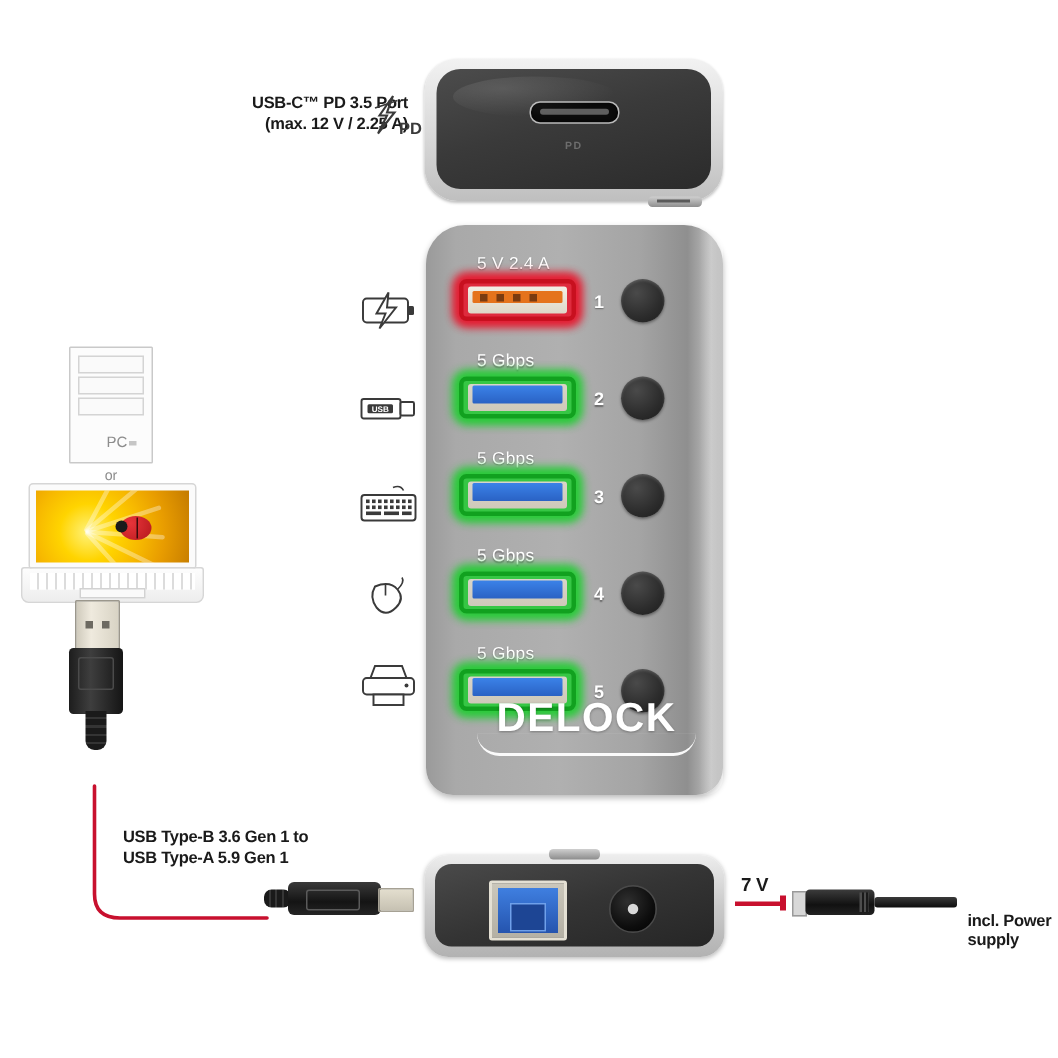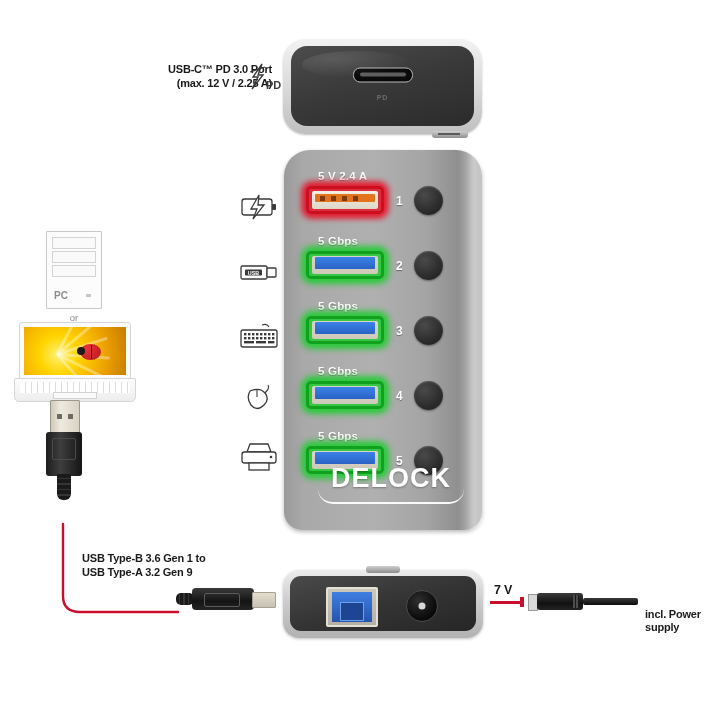--- a/index.html
+++ b/index.html
@@ -37,21 +37,21 @@
   #hub{left:284px;top:150px;width:198px;height:380px;}
   #hub .body{position:absolute;inset:0;
       border-radius:26px 26px 18px 18px;
       background:linear-gradient(90deg,#9a9a9a 0%,#a9a9a9 10%,#b0b0b0 45%,#a4a4a4 72%,#8f8f8f 88%,#bdbdbd 96%,#9a9a9a 100%);
       box-shadow:0 2px 4px rgba(0,0,0,.28);}
   .hub-edge{position:absolute;right:0;top:0;bottom:0;width:16px;border-radius:0 22px 16px 0;
       background:linear-gradient(90deg,rgba(255,255,255,0),rgba(255,255,255,.42));}
 
   
   .port-row{position:absolute;left:0;width:100%;height:54px;}
-  .port-cap{position:absolute;left:34px;top:-2px;font-size:11.5px;font-weight:bold;color:#ffffff;
+  .port-cap{position:absolute;left:34px;top:-2px;font-size:11.5px;font-weight:normal;color:#ffffff;
       text-shadow:0 1px 1px rgba(0,0,0,.35);letter-spacing:.2px;}
   .usba{position:absolute;left:22px;top:14px;width:78px;height:28px;border-radius:5px;}
   .usba .glow{position:absolute;inset:-4px;border-radius:9px;filter:blur(3px);opacity:.85;}
   .usba .frame{position:absolute;inset:0;border-radius:5px;border:3px solid #000;}
   .usba .inner{position:absolute;left:6px;right:6px;top:5px;bottom:5px;border-radius:2px;}
   .usba .tongue{position:absolute;left:9px;right:9px;top:8px;height:8px;border-radius:1px;}
   .usba .pins{position:absolute;left:14px;top:10px;display:flex;gap:6px;}
   .usba .pins i{display:block;width:5px;height:5px;background:#7a3b10;}
 
   .red .glow{background:#e8152b;}
@@ -77,21 +77,21 @@
       border-radius:0 0 72px 72px;opacity:.95;}
 
   
   #icon-col{left:238px;top:190px;width:44px;height:285px;}
   .dev-icon{position:absolute;left:0;width:44px;height:34px;}
 
   
   #pc-tower{left:46px;top:231px;width:56px;height:78px;}
   .tower-box{position:absolute;inset:0;border:1.2px solid #c9c9c9;background:#fcfcfc;border-radius:1px;}
   .bay{position:absolute;left:5px;right:5px;height:10px;border:1px solid #d4d4d4;background:#fafafa;}
-  .pc-word{position:absolute;left:7px;bottom:7px;font-size:10px;font-weight:bold;color:#8d8d8d;}
+  .pc-word{position:absolute;left:24px;bottom:7px;font-size:10px;font-weight:normal;color:#8d8d8d;}
   .pc-led{position:absolute;right:10px;bottom:11px;width:5px;height:3px;background:#c6c6c6;}
   #or-word{left:46px;top:312px;width:56px;text-align:center;font-size:9.5px;color:#8d8d8d;}
   #laptop{left:14px;top:322px;width:120px;height:80px;}
   .screen-bezel{position:absolute;left:5px;top:0;width:110px;height:56px;border:1.4px solid #d6d6d6;
       border-radius:3px;background:#fbfbfb;}
   .screen{position:absolute;left:4px;top:4px;right:4px;bottom:4px;overflow:hidden;
       background:radial-gradient(circle at 34% 58%,#fff27a 0%,#ffd400 26%,#f7b900 48%,#e89c00 70%,#c47b00 100%);}
   .petal{position:absolute;left:32%;top:55%;width:52%;height:7%;background:rgba(255,255,255,.35);
       transform-origin:0 50%;border-radius:3px;}
   .ladybug{position:absolute;left:55%;top:36%;width:21px;height:16px;border-radius:50%;
@@ -163,21 +163,21 @@
   .psu-cord{position:absolute;left:55px;top:6px;width:55px;height:7px;
       background:linear-gradient(180deg,#3a3a3a,#0d0d0d);border-radius:2px;}
   #psu-label{left:645px;top:592px;width:60px;font-size:11px;font-weight:bold;line-height:13px;margin-top:16px;}
 
   #cable-label{left:82px;top:551px;width:190px;}
 </style>
 </head>
 <body>
 
 <div class="abs lbl" id="pd-callout">
-  <div>USB-C™ PD 3.0 Port</div>
+  <div>USB-C™ PD 3.5 Port</div>
   <div>(max. 12 V / 2.25 A)</div>
 </div>
 <div class="abs" id="pd-icon">
   <svg width="42" height="34" viewBox="0 0 42 34">
     <path d="M16 2 L7 15 L12 15 L6 27 L17 13 L12 13 Z" fill="none" stroke="#3a3a3a" stroke-width="1.4"></path>
     <line x1="4" y1="10" x2="19" y2="5" stroke="#3a3a3a" stroke-width="1.2"></line>
     <text x="20" y="27" font-family="Liberation Sans, sans-serif" font-size="11" font-weight="bold" fill="#3a3a3a">PD</text>
   </svg>
 </div>
 
@@ -368,21 +368,21 @@
   <div class="plug-body"></div>
   <div class="strain"></div>
 </div>
 
 <svg class="abs" id="cable">
   <path d="M63 524 L63 596 Q63 612 80 612 L178 612" fill="none" stroke="#c8102e" stroke-width="2.4" stroke-linecap="round"></path>
 </svg>
 
 <div class="abs lbl" id="cable-label">
   <div>USB Type-B 3.6 Gen 1 to</div>
-  <div>USB Type-A 3.2 Gen 9</div>
+  <div>USB Type-A 5.9 Gen 1</div>
 </div>
 
 <div class="abs" id="usbb-plug">
   <div class="bplug-strain"></div>
   <div class="bplug-body"></div>
   <div class="bplug-tip"></div>
 </div>
 
 <div class="abs" id="bottom-module">
   <div class="shell"></div>

